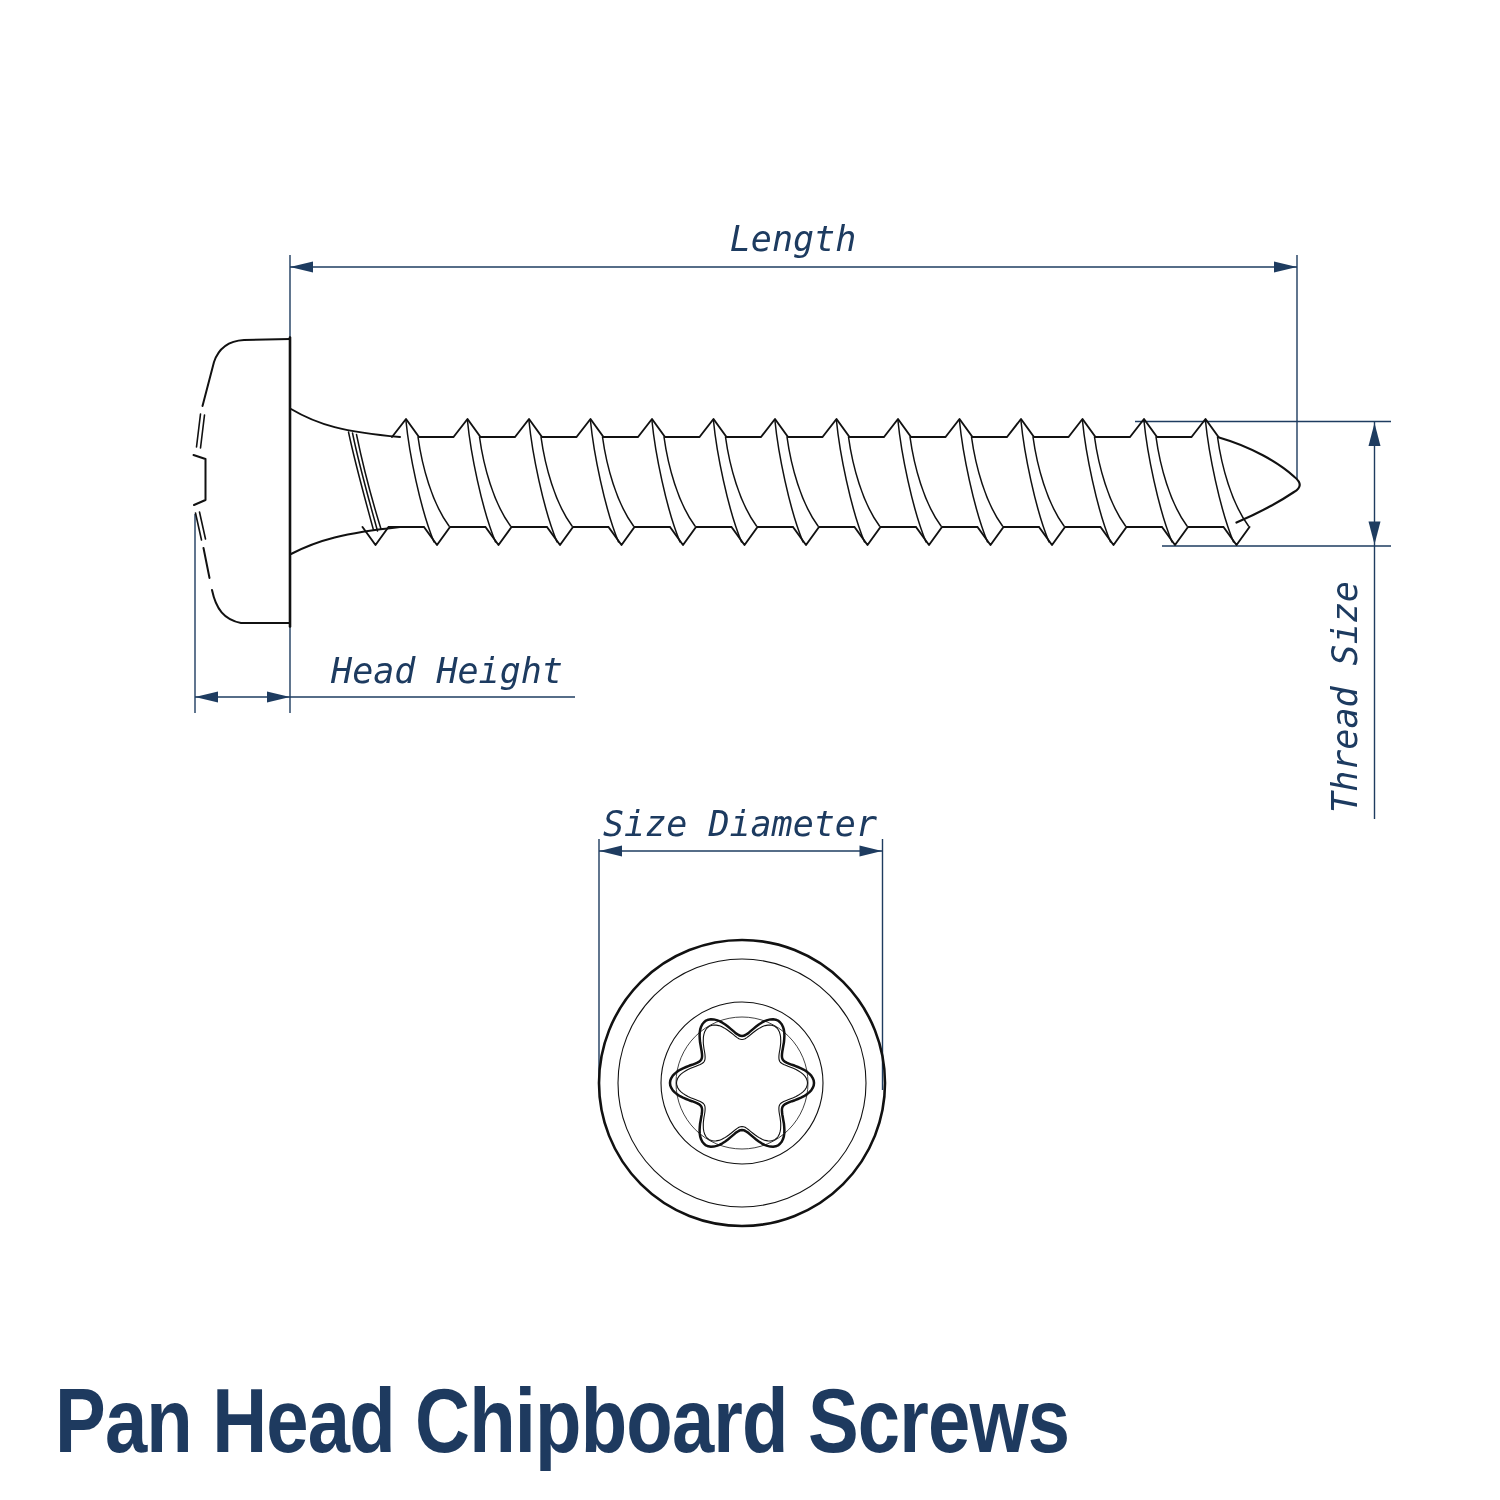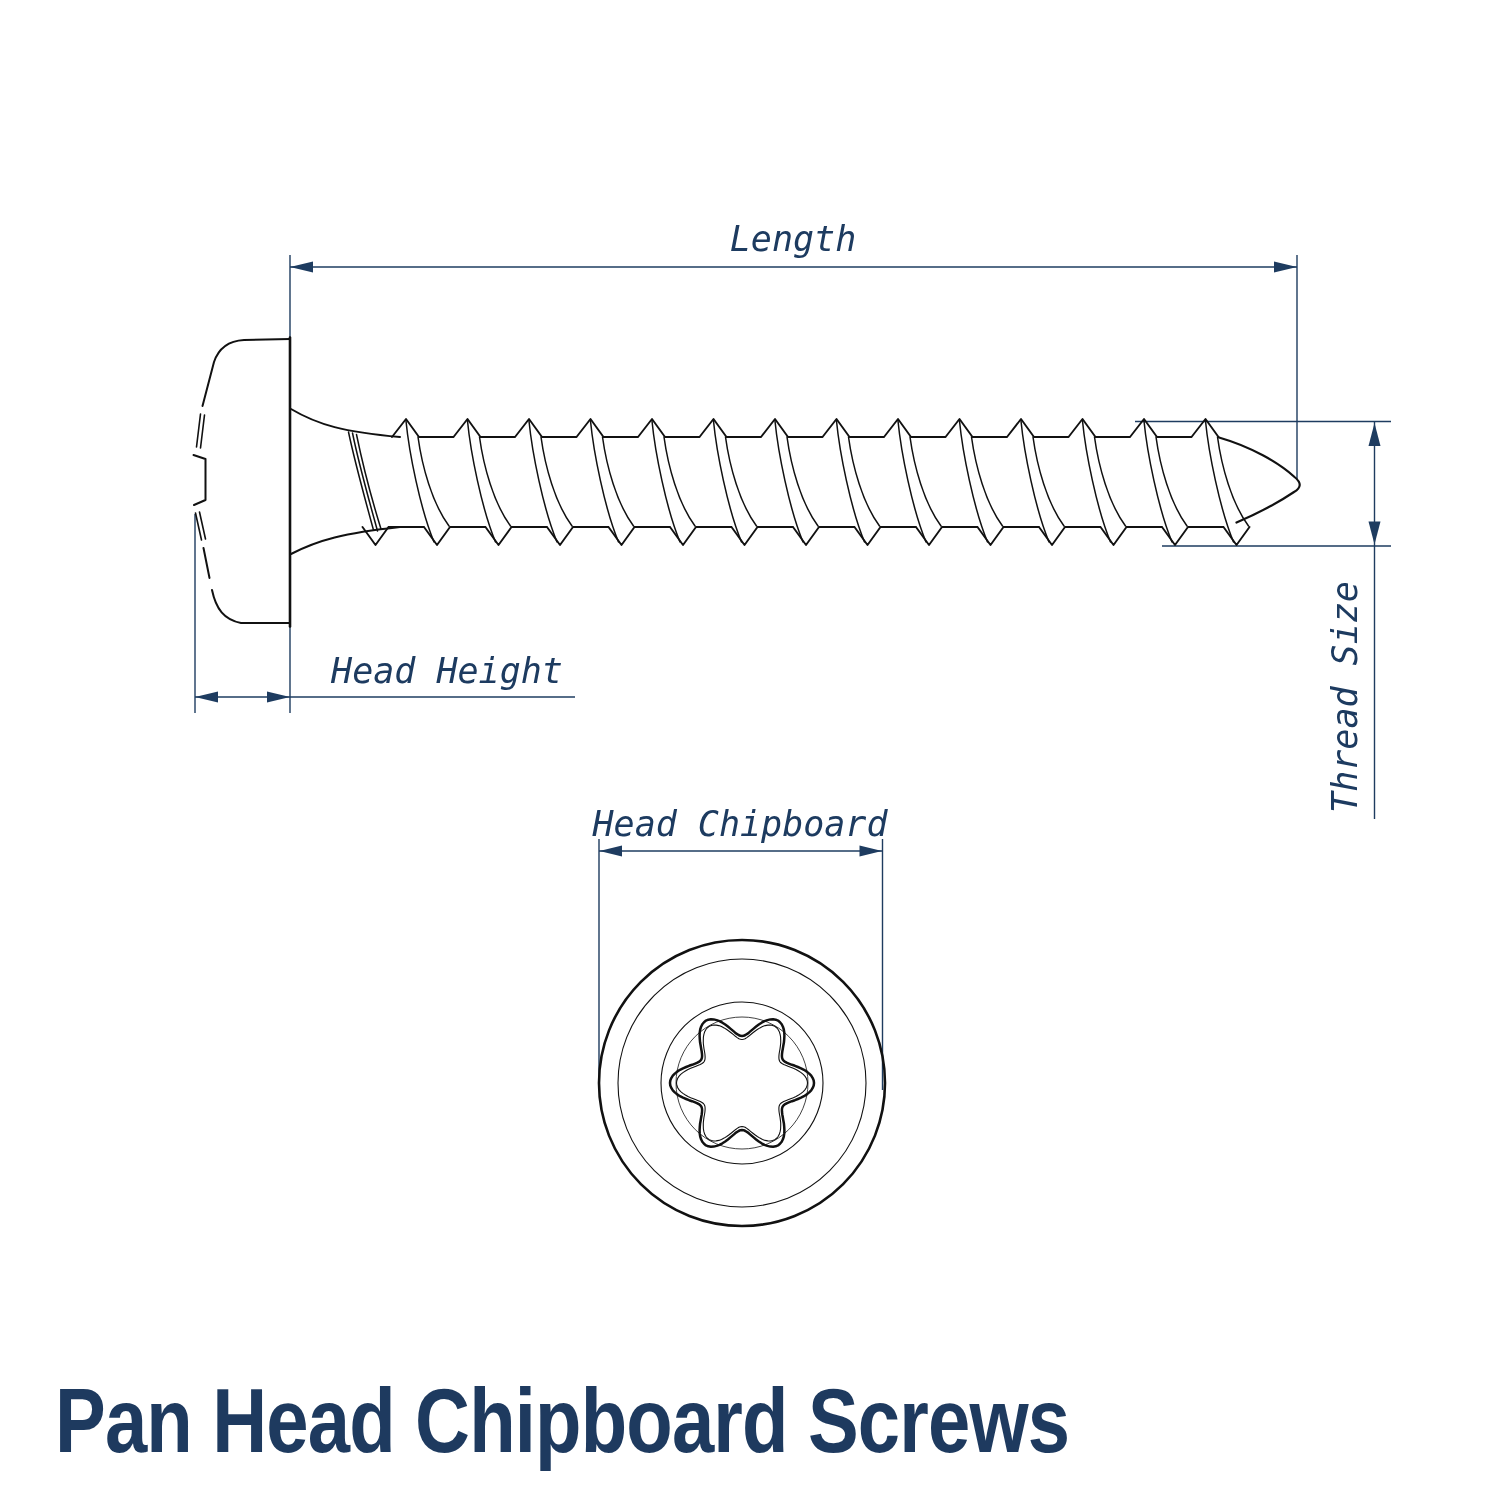--- a/index.html
+++ b/index.html
@@ -90,16 +90,16 @@
         </g>
     </g>
   </svg>
 
   <div class="dim-label" style="left:297px;top:651px;">Head Height</div>
 
   <div class="dim-label" style="left:643px;top:219px;">Length</div>
 
   <div class="dim-label vertical" style="left:1195px;top:677px;">Thread Size</div>
 
-  <div class="dim-label" style="left:590px;top:804px;">Head Chipboard</div>
+  <div class="dim-label" style="left:590px;top:804px;">Size Diameter</div>
 
   <div id="title">Pan Head Chipboard Screws</div>
 </div>
 
 </body></html>

